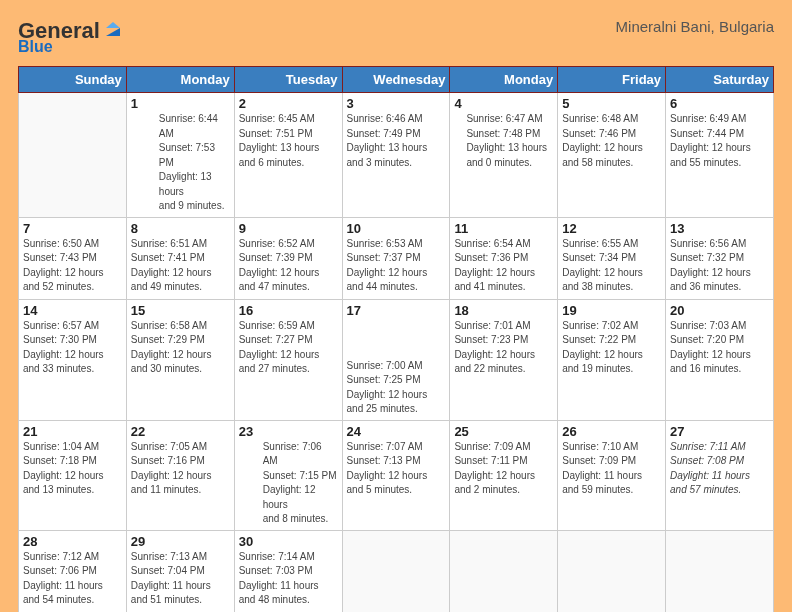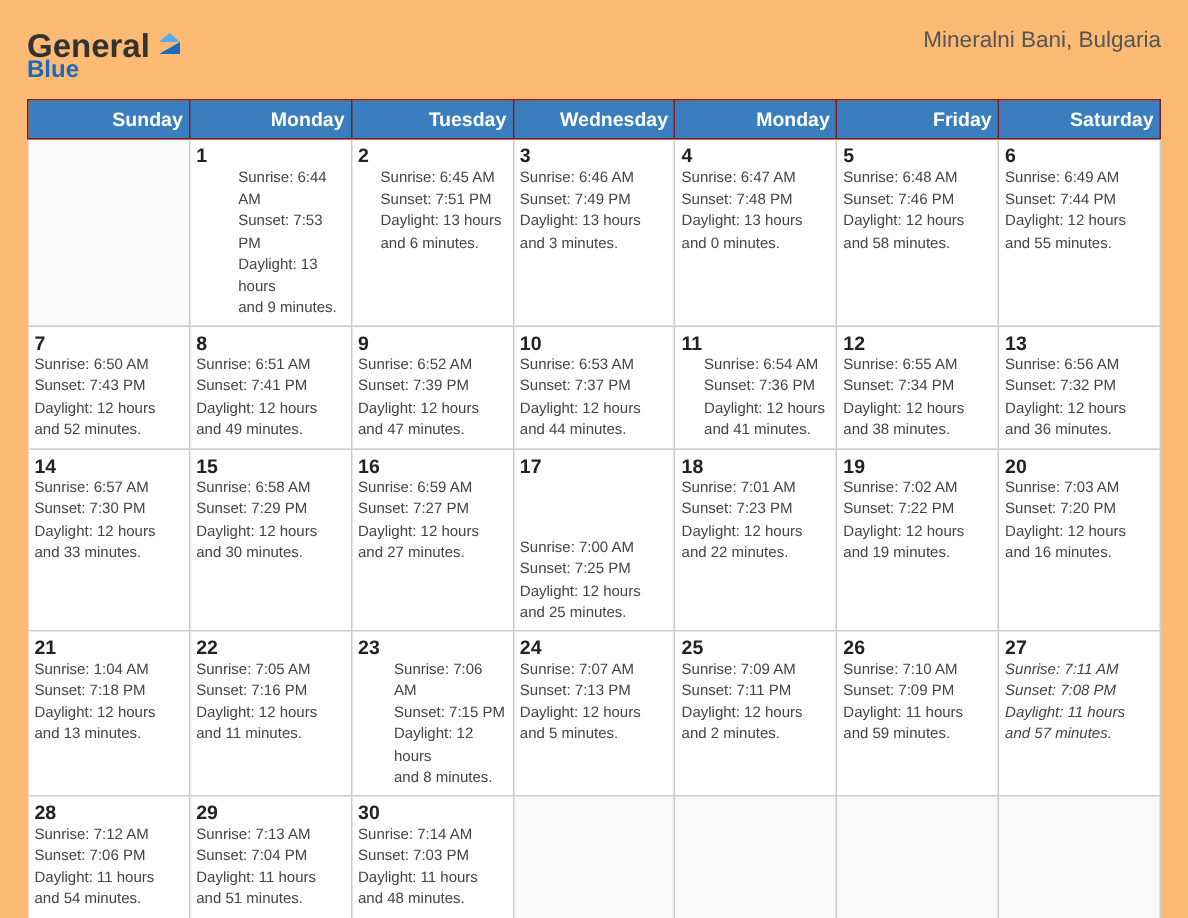--- a/index.html
+++ b/index.html
@@ -114,35 +114,35 @@
           <td class="empty"></td>
           <td>
             <span class="day-num">1</span>
             <div class="day-info" style="white-space: pre-line; margin-left: 28px;">Sunrise: 6:44 AM
 Sunset: 7:53 PM
 Daylight: 13 hours
 and 9 minutes.</div>
           </td>
           <td>
             <span class="day-num">2</span>
-            <div class="day-info" style="white-space: pre-line; margin-left: 15px;">Sunrise: 6:45 AM
+            <div class="day-info" style="white-space: pre-line;">Sunrise: 6:45 AM
 Sunset: 7:51 PM
 Daylight: 13 hours
 and 6 minutes.</div>
           </td>
           <td>
             <span class="day-num">3</span>
             <div class="day-info" style="white-space: pre-line;">Sunrise: 6:46 AM
 Sunset: 7:49 PM
 Daylight: 13 hours
 and 3 minutes.</div>
           </td>
           <td>
             <span class="day-num">4</span>
-            <div class="day-info" style="white-space: pre-line;">Sunrise: 6:47 AM
+            <div class="day-info" style="white-space: pre-line; margin-left: 12px;">Sunrise: 6:47 AM
 Sunset: 7:48 PM
 Daylight: 13 hours
 and 0 minutes.</div>
           </td>
           <td>
             <span class="day-num">5</span>
             <div class="day-info" style="white-space: pre-line;">Sunrise: 6:48 AM
 Sunset: 7:46 PM
 Daylight: 12 hours
 and 58 minutes.</div>
@@ -179,21 +179,21 @@
           </td>
           <td>
             <span class="day-num">10</span>
             <div class="day-info" style="white-space: pre-line;">Sunrise: 6:53 AM
 Sunset: 7:37 PM
 Daylight: 12 hours
 and 44 minutes.</div>
           </td>
           <td>
             <span class="day-num">11</span>
-            <div class="day-info" style="white-space: pre-line; margin-left: 15px;">Sunrise: 6:54 AM
+            <div class="day-info" style="white-space: pre-line;">Sunrise: 6:54 AM
 Sunset: 7:36 PM
 Daylight: 12 hours
 and 41 minutes.</div>
           </td>
           <td>
             <span class="day-num">12</span>
             <div class="day-info" style="white-space: pre-line;">Sunrise: 6:55 AM
 Sunset: 7:34 PM
 Daylight: 12 hours
 and 38 minutes.</div>

